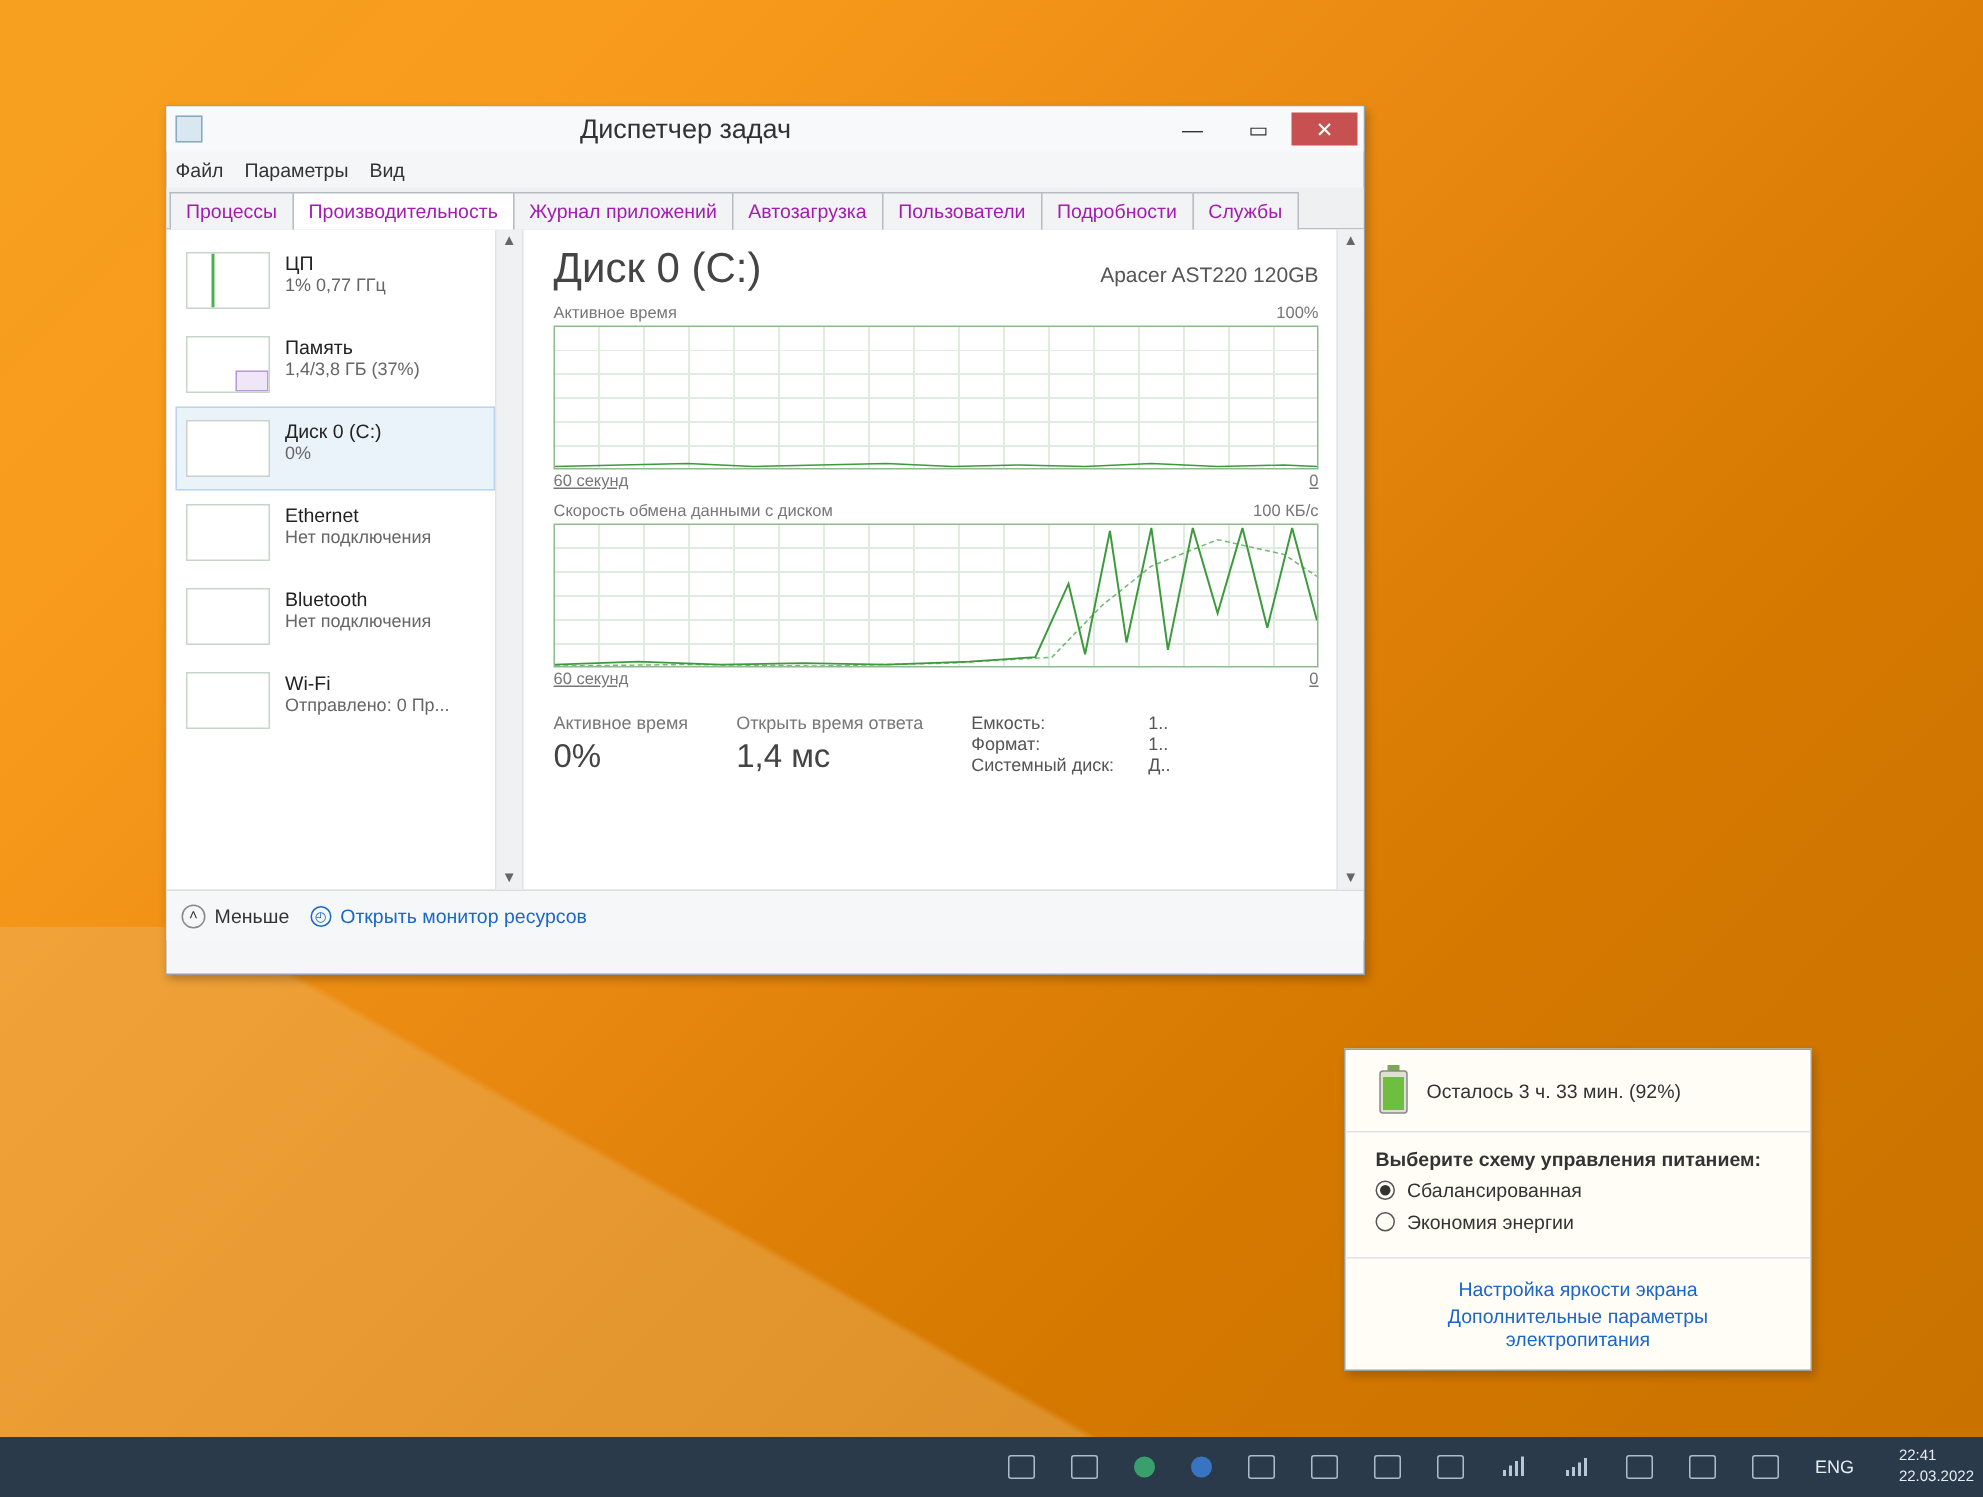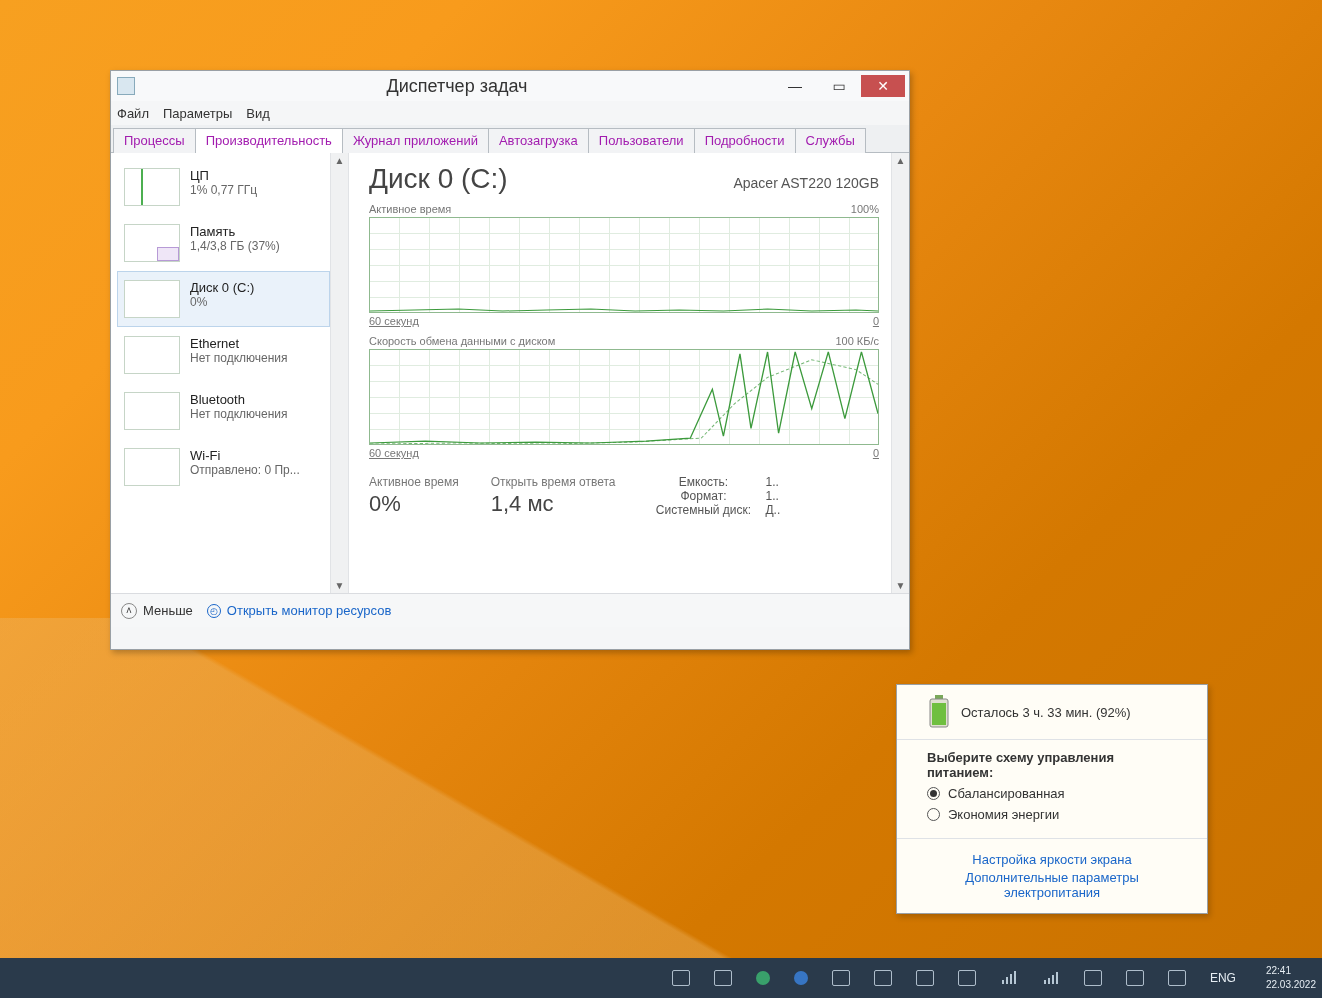--- a/index.html
+++ b/index.html
@@ -68,39 +68,39 @@
       repeating-linear-gradient(to bottom, transparent 0 15px, #e0ece0 15px 16px),
       #fff;
     margin:2px 0; position:relative; overflow:hidden;
   }
   .chart svg { position:absolute; inset:0; width:100%; height:100%; }
   .chart-footer { display:flex; justify-content:space-between; font-size:11px; color:#777;text-decoration:underline; }
   .stats { display:flex; gap:32px; padding:8px 0 0; font-size:13px; color:#555; flex-wrap:wrap;}
   .stat .stat-label { font-size:12px; color:#777; }
   .stat .stat-val { font-size:22px; color:#444; margin-top:2px; }
   .minitable { font-size:12px; color:#555; }
-  .minitable div { display:flex; gap:6px;text-align:center; }
+  .minitable div { display:flex; gap:6px; }
   .minitable div span:first-child { min-width:112px; }
 
   .footer {
     height:34px; border-top:1px solid #dadce0; display:flex; align-items:center; gap:14px; padding:0 10px;
     font-size:13px; color:#333; background:#f6f7f8;
   }
   .less-btn { display:flex; align-items:center; gap:6px; cursor:pointer; }
   .less-btn .circ { width:16px; height:16px; border:1px solid #888; border-radius:50%; display:flex; align-items:center; justify-content:center; font-size:10px; }
   .rm-link { color:#1a66c9; cursor:pointer; display:flex; align-items:center; gap:6px; }
   .rm-link .rm-icon { width:14px; height:14px; border:1px solid #1a66c9; border-radius:50%; display:flex; align-items:center; justify-content:center; font-size:9px; }
 
   
   .popup {
     position:absolute; right:114px; bottom:84px; width:312px;
     background:#fffdf6; border:1px solid #9aa0a5; box-shadow:2px 3px 6px rgba(0,0,0,.2);
     font-size:13px; color:#333;
   }
-  .popup .sec { padding:10px 30px; }
+  .popup .sec { padding:10px 20px; }
   .popup .sec + .sec { border-top:1px solid #dfe2e6; }
   .batt-row { display:flex; align-items:center; gap:10px; }
   .batt-icon { width:24px; height:34px; }
   .radio-row { display:flex; align-items:center; gap:8px; margin:6px 0; cursor:pointer; }
   .radio { width:13px; height:13px; border:1px solid #555; border-radius:50%; display:inline-flex; align-items:center; justify-content:center; }
   .radio.checked::after { content:""; width:7px; height:7px; background:#333; border-radius:50%; }
   .popup a { color:#1a66c9; text-decoration:none; cursor:pointer; display:block; text-align:center; margin:3px 0; }
 
   
   .taskbar {

